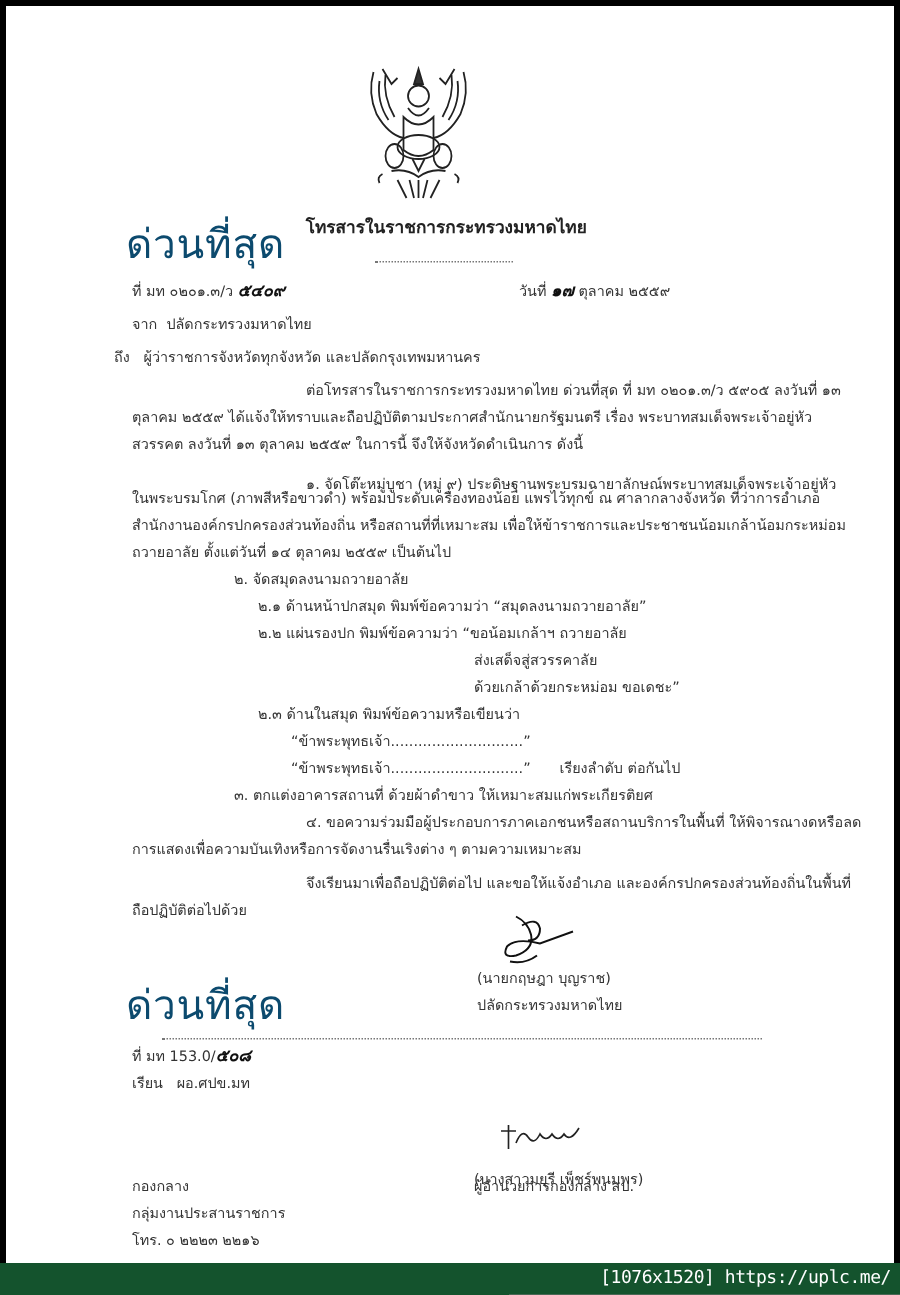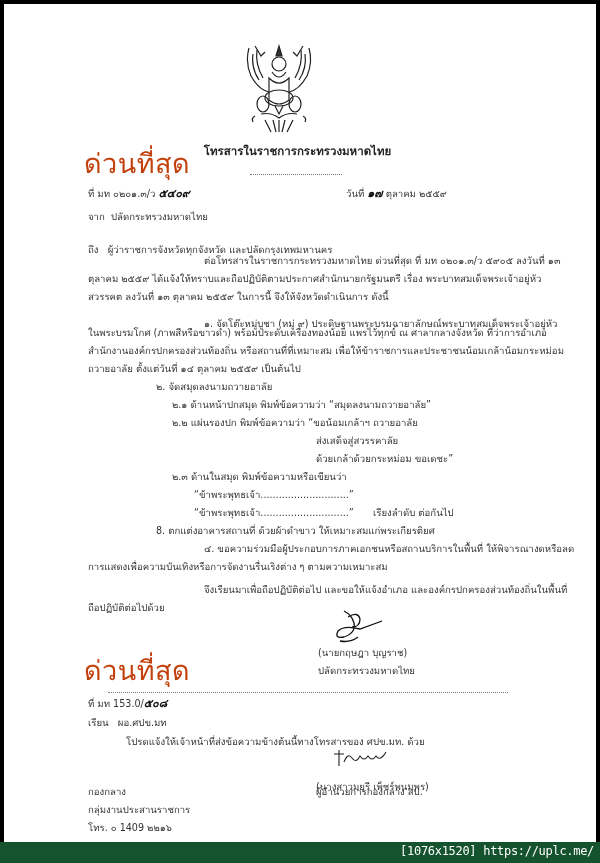--- a/index.html
+++ b/index.html
@@ -15,21 +15,21 @@
   }
   .watermark {
     position: absolute; right: 6px; top: 2px; color: #fff; font-size: 12px;
     font-family: "DejaVu Sans Mono", monospace; letter-spacing: -0.3px;
   }
   .abs { position: absolute; white-space: nowrap; }
   .t { font-size: 9.6px; line-height: 12px; color: #333; }
   .emblem { position: absolute; left: 237px; top: 38px; width: 76px; height: 92px; }
   .doc-title { left: 0; width: 587px; text-align: center; top: 138px; font-size: 11.5px; font-weight: bold; color: #222; }
   .dots { border-bottom: 1px dotted #777; height: 0; }
-  .urgent { font-size: 27px; color: #c2410c; font-weight: normal; letter-spacing: 0.5px; line-height: 30px; }
+  .urgent { font-size: 27px; color: #0c4a6e; font-weight: normal; letter-spacing: 0.5px; line-height: 30px; }
   .hand { font-style: italic; font-weight: bold; color: #111; font-family: "DejaVu Serif", serif; font-size: 11px; }
   .sig { position: absolute; }
 </style>
 </head>
 <body>
 
 <div class="page">
 
   <svg class="emblem" viewBox="0 0 76 92">
     <g fill="none" stroke="#222" stroke-width="1.2">
@@ -67,42 +67,42 @@
   <div class="abs t" style="left:342px; top:184px;">
     <span>วันที่</span>
     <span class="hand">๑๗</span>
     <span>ตุลาคม ๒๕๕๙</span>
   </div>
 
   <div class="abs t" style="left:84px; top:207px;">
     <span>จาก</span>&nbsp;
     <span>ปลัดกระทรวงมหาดไทย</span>
   </div>
-  <div class="abs t" style="left:84px; top:229px;margin-top:11px;">
+  <div class="abs t" style="left:72px; top:229px;">
     <span>ถึง</span>&nbsp;&nbsp;
     <span>ผู้ว่าราชการจังหวัดทุกจังหวัด และปลัดกรุงเทพมหานคร</span>
   </div>
 
   <div class="abs t" style="left:200px; top:251px;">ต่อโทรสารในราชการกระทรวงมหาดไทย ด่วนที่สุด ที่ มท ๐๒๐๑.๓/ว ๕๙๐๕ ลงวันที่ ๑๓</div>
   <div class="abs t" style="left:84px; top:269px;">ตุลาคม ๒๕๕๙ ได้แจ้งให้ทราบและถือปฏิบัติตามประกาศสำนักนายกรัฐมนตรี เรื่อง พระบาทสมเด็จพระเจ้าอยู่หัว</div>
   <div class="abs t" style="left:84px; top:287px;">สวรรคต ลงวันที่ ๑๓ ตุลาคม ๒๕๕๙ ในการนี้ จึงให้จังหวัดดำเนินการ ดังนี้</div>
   <div class="abs t" style="left:200px; top:314px;">๑. จัดโต๊ะหมู่บูชา (หมู่ ๙) ประดิษฐานพระบรมฉายาลักษณ์พระบาทสมเด็จพระเจ้าอยู่หัว</div>
   <div class="abs t" style="left:84px; top:323px;">ในพระบรมโกศ (ภาพสีหรือขาวดำ) พร้อมประดับเครื่องทองน้อย แพรไว้ทุกข์ ณ ศาลากลางจังหวัด ที่ว่าการอำเภอ</div>
   <div class="abs t" style="left:84px; top:341px;">สำนักงานองค์กรปกครองส่วนท้องถิ่น หรือสถานที่ที่เหมาะสม เพื่อให้ข้าราชการและประชาชนน้อมเกล้าน้อมกระหม่อม</div>
   <div class="abs t" style="left:84px; top:359px;">ถวายอาลัย ตั้งแต่วันที่ ๑๔ ตุลาคม ๒๕๕๙ เป็นต้นไป</div>
   <div class="abs t" style="left:152px; top:377px;">๒. จัดสมุดลงนามถวายอาลัย</div>
   <div class="abs t" style="left:168px; top:395px;">๒.๑ ด้านหน้าปกสมุด พิมพ์ข้อความว่า “สมุดลงนามถวายอาลัย”</div>
   <div class="abs t" style="left:168px; top:413px;">๒.๒ แผ่นรองปก พิมพ์ข้อความว่า “ขอน้อมเกล้าฯ ถวายอาลัย</div>
   <div class="abs t" style="left:312px; top:431px;">ส่งเสด็จสู่สวรรคาลัย</div>
   <div class="abs t" style="left:312px; top:449px;">ด้วยเกล้าด้วยกระหม่อม ขอเดชะ”</div>
   <div class="abs t" style="left:168px; top:467px;">๒.๓ ด้านในสมุด พิมพ์ข้อความหรือเขียนว่า</div>
   <div class="abs t" style="left:190px; top:485px;">“ข้าพระพุทธเจ้า.............................”</div>
   <div class="abs t" style="left:190px; top:503px;">“ข้าพระพุทธเจ้า.............................”</div>
   <div class="abs t" style="left:353px; top:503px;padding-left:16px;">เรียงลำดับ ต่อกันไป</div>
-  <div class="abs t" style="left:152px; top:521px;">8. ตกแต่งอาคารสถานที่ ด้วยผ้าดำขาว ให้เหมาะสมแก่พระเกียรติยศ</div>
+  <div class="abs t" style="left:152px; top:521px;">๓. ตกแต่งอาคารสถานที่ ด้วยผ้าดำขาว ให้เหมาะสมแก่พระเกียรติยศ</div>
   <div class="abs t" style="left:200px; top:539px;">๔. ขอความร่วมมือผู้ประกอบการภาคเอกชนหรือสถานบริการในพื้นที่ ให้พิจารณางดหรือลด</div>
   <div class="abs t" style="left:84px; top:557px;">การแสดงเพื่อความบันเทิงหรือการจัดงานรื่นเริงต่าง ๆ ตามความเหมาะสม</div>
   <div class="abs t" style="left:200px; top:580px;">จึงเรียนมาเพื่อถือปฏิบัติต่อไป และขอให้แจ้งอำเภอ และองค์กรปกครองส่วนท้องถิ่นในพื้นที่</div>
   <div class="abs t" style="left:84px; top:598px;">ถือปฏิบัติต่อไปด้วย</div>
 
   <svg class="sig" style="left:326px; top:603px; width:60px; height:40px;" viewBox="0 0 60 40">
     <g fill="none" stroke="#111" stroke-width="1.3">
       <path d="M14 4 Q22 8 24 16 Q26 26 14 30 Q4 32 8 24 Q14 18 30 22 L52 14"></path>
       <path d="M18 10 Q28 4 30 12 Q30 20 22 20"></path>
       <path d="M10 34 Q20 36 28 30"></path>
@@ -114,31 +114,30 @@
   <div class="abs urgent" style="left:80px; top:652px;">ด่วนที่สุด</div>
   <div class="abs dots" style="left:104px; top:688px; width:400px;"></div>
 
   <div class="abs t" style="left:84px; top:694px;">
     <span>ที่ มท 153.0/</span><span class="hand">๕๐๘</span>
   </div>
   <div class="abs t" style="left:84px; top:713px;">
     <span>เรียน</span>&nbsp;&nbsp;
     <span>ผอ.ศปข.มท</span>
   </div>
-  <div class="abs t" style="left:122px; top:732px;">โปรดแจ้งให้เจ้าหน้าที่ส่งข้อความข้างต้นนี้ทางโทรสารของ ศปข.มท. ด้วย</div>
 
   <svg class="sig" style="left:326px; top:744px; width:60px; height:22px;" viewBox="0 0 60 22">
     <g fill="none" stroke="#222" stroke-width="1.1">
       <path d="M4 6 L14 6 M9 2 L9 18"></path>
       <path d="M14 14 Q18 4 22 10 Q26 16 30 8 Q34 14 38 8 Q42 14 46 8 Q50 14 56 4"></path>
     </g>
   </svg>
   <div class="abs t" style="left:312px; top:764px;margin-top:13px;">(นางสาวมยุรี เพ็ชร์พนมพร)</div>
   <div class="abs t" style="left:312px; top:782px;">ผู้อำนวยการกองกลาง สป.</div>
 
   <div class="abs t" style="left:84px; top:782px;">กองกลาง</div>
   <div class="abs t" style="left:84px; top:800px;">กลุ่มงานประสานราชการ</div>
-  <div class="abs t" style="left:84px; top:818px;">โทร. ๐ 1409 ๒๒๑๖</div>
+  <div class="abs t" style="left:84px; top:818px;">โทร. ๐ ๒๒๒๓ ๒๒๑๖</div>
 </div>
 
 <div class="footer-bar">
   <span class="watermark">[1076x1520] https://uplc.me/</span>
 </div>
 
 </body></html>

